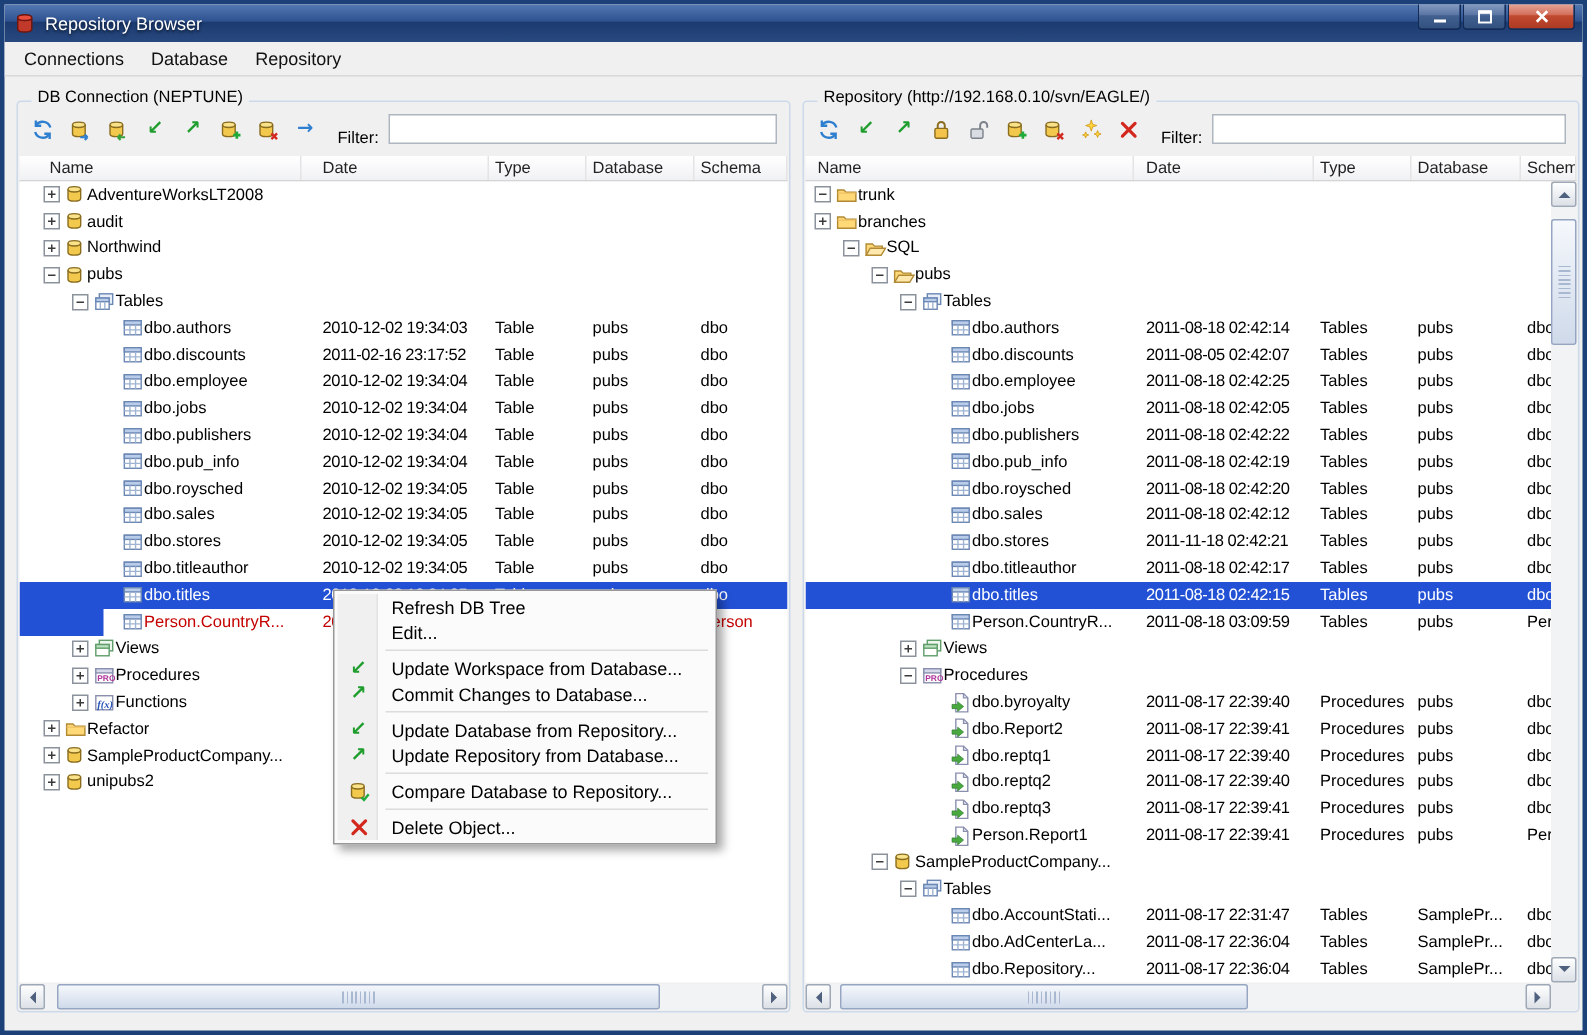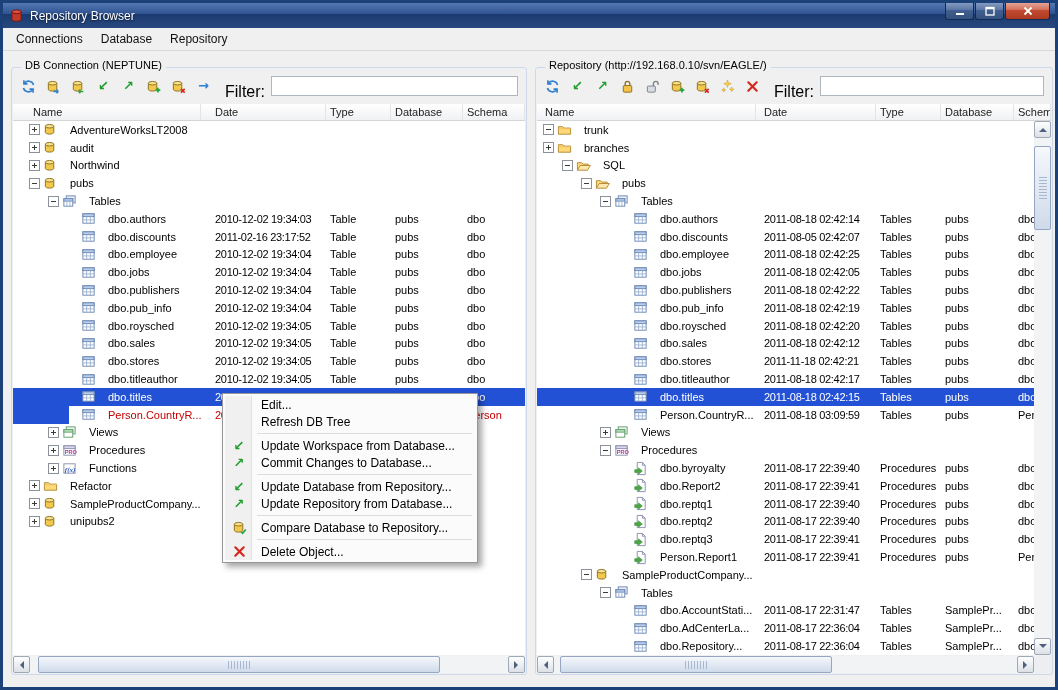--- a/index.html
+++ b/index.html
@@ -23,21 +23,21 @@
   
   .content{position:absolute;top:48px;left:0;right:0;bottom:0;}
   .panel{position:absolute;top:8px;bottom:12px;}
   .panel.left{left:8px;width:516px;}
   .panel.right{left:532px;width:518px;}
   .panel-label{position:absolute;top:0;left:10px;font-size:11px;background:#f0f0f0;padding:0 4px;z-index:3;color:#000;}
   .panel-box{position:absolute;top:8px;left:0;right:0;bottom:0;border:1px solid #ccd9ea;border-radius:3px;background:#f0f0f0;}
   .toolbar{position:absolute;top:6px;left:5px;right:5px;height:24px;display:flex;align-items:center;}
   .tools{display:flex;gap:2px;align-items:center;}
   .tool-btn{width:23px;height:22px;display:flex;align-items:center;justify-content:center;border-radius:2px;}
-  .filter-label{margin:12px 6px 0 10px;font-size:16px;}
+  .filter-label{margin:12px 6px 0 10px;font-size:11px;}
   .filter-input{flex:1;height:18px;border:1px solid #aeb6c0;margin-right:3px;font-size:11px;padding:0 3px;background:#fff;}
   
   .lheader{position:absolute;top:36px;left:1px;right:1px;height:17px;display:flex;font-size:11px;color:#222;
            background:linear-gradient(#ffffff,#f0f1f4);border-bottom:1px solid #d5d5d5;box-sizing:border-box;}
   .panel.right .lheader{right:1px;}
   .hcell{border-right:1px solid #e4e4e4;box-sizing:border-box;overflow:hidden;white-space:nowrap;padding-top:2px;}
   
   .left-cols .c0{width:188px;}  .left-cols .c1{width:125px;padding-left:14px;} .left-cols .c2{width:65px;padding-left:4px;}
   .left-cols .c3{width:72px;padding-left:4px;} .left-cols .c4{flex:1;padding-left:4px;}
   .right-cols .c0{width:219px;} .right-cols .c1{width:120px;padding-left:8px;} .right-cols .c2{width:65px;padding-left:4px;}
@@ -56,21 +56,21 @@
   .strip{position:absolute;left:0;top:0;bottom:0;width:56px;background:var(--sel,#2351d5);}
   .indent{display:inline-block;height:1px;flex:0 0 auto;}
   .expander{width:11px;height:11px;border:1px solid #8c929b;background:#fff;position:relative;
             flex:0 0 auto;box-sizing:border-box;margin-right:2px;}
   .expander::before{content:"";position:absolute;left:2px;right:2px;top:4px;height:1px;background:#3a3a3a;}
   .expander.plus::after{content:"";position:absolute;top:2px;bottom:2px;left:4px;width:1px;background:#3a3a3a;}
   .exp-sp{width:13px;flex:0 0 auto;}
   .icon{width:16px;height:16px;flex:0 0 auto;display:inline-flex;align-items:center;justify-content:center;
         font-size:13px;font-weight:bold;line-height:16px;font-family:"DejaVu Sans",sans-serif;}
   .icon svg{width:15px;height:15px;display:block;}
-  .tlabel{margin-left:12px;}
+  .tlabel{margin-left:0;}
   
   .hscroll{position:absolute;left:1px;right:1px;bottom:1px;height:17px;background:#f2f3f5;display:flex;}
   .panel.right .hscroll{right:18px;}
   .vscroll{position:absolute;top:53px;right:1px;bottom:19px;width:17px;background:#f2f3f5;display:flex;flex-direction:column;}
   .sb-btn{width:17px;height:17px;background:linear-gradient(#fefefe,#dce1e7);border:1px solid #9fa8b7;
           box-sizing:border-box;border-radius:2px;display:flex;align-items:center;justify-content:center;flex:0 0 auto;}
   .sb-track{flex:1;position:relative;}
   .sb-thumb{position:absolute;background:linear-gradient(#f5f8fc,#cfdaea);border:1px solid #96a6c2;box-sizing:border-box;
             border-radius:2px;display:flex;align-items:center;justify-content:center;}
   .sb-thumb.h{top:0;height:17px;}
@@ -1280,25 +1280,25 @@
         </div>
         <div class="corner"></div>
       </div>
     </div>
 
   </div>
 
   <div class="context-menu">
       <div class="cmenu-item">
         <span class="cicon"></span>
-        <span class="ctext">Edit...</span>
+        <span class="ctext">Refresh DB Tree</span>
       </div>
       <div class="cmenu-item">
         <span class="cicon"></span>
-        <span class="ctext">Refresh DB Tree</span>
+        <span class="ctext">Edit...</span>
       </div>
       <div class="menu-sep"></div>
       <div class="cmenu-item">
         <span class="cicon">
           <span class="icon" style="color: rgb(31, 158, 46);">↙</span>
         </span>
         <span class="ctext">Update Workspace from Database...</span>
       </div>
       <div class="cmenu-item">
         <span class="cicon">

